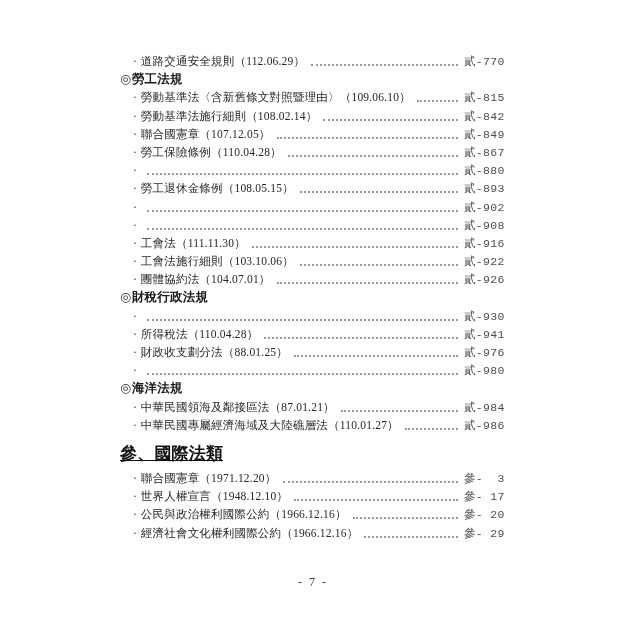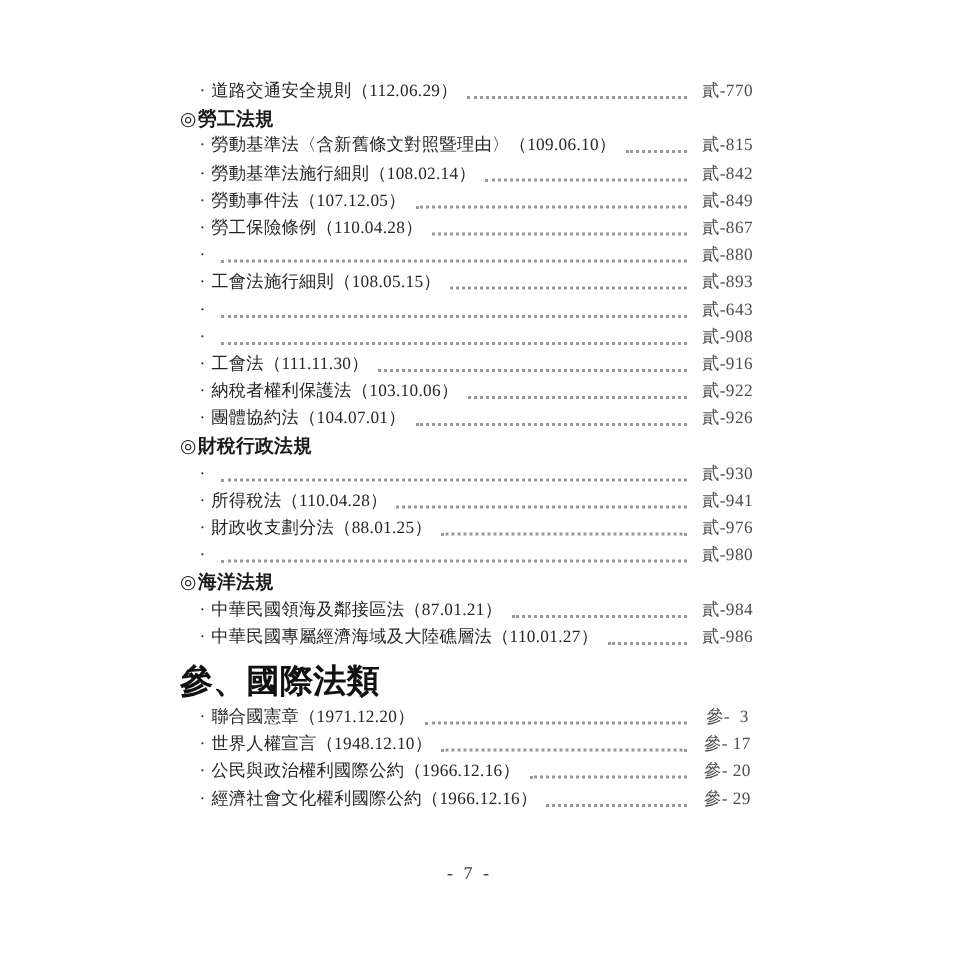--- a/index.html
+++ b/index.html
@@ -44,42 +44,43 @@
   .leader {
     flex: 1 0 8px;
     align-self: flex-start;
     margin: 12px 6px 0 6px;
     height: 0;
     border-bottom: 2px dotted #999999;
   }
   .page-label {
     flex: 0 0 auto;
     min-width: 42px;
-    text-align: center;
+    text-align: left;
     white-space: pre;
     color: #4d4d4d;
     font-size: 11.5px;
-    font-family: Liberation Serif, serif;
+    font-family: Liberation Mono, monospace;
     letter-spacing: 0.3px;
   }
   .row.section {
     font-weight: bold;
     font-size: 12.5px;
     color: #1a1a1a;
   }
   .section .marker { margin-right: 1px; }
   .row.part {
     font-weight: bold;
-    font-size: 22px;
+    font-size: 17px;
     color: #111111;
     height: 27px;
     line-height: 27px;
     margin-top: 6px;
     margin-bottom: 2px;
     letter-spacing: 2px;
+    text-decoration: underline;
   }
   .footer {
     position: absolute;
     left: 120px;
     width: 386px;
     top: 575px;
     text-align: center;
     font-size: 12px;
     color: #3a3a3a;
     letter-spacing: 2px;
@@ -107,60 +108,60 @@
         <span class="page-label">貳-815</span>
       </div>
       <div class="row entry">
         <span class="bullet">·</span>
         <span class="label">勞動基準法施行細則（108.02.14）</span>
         <span class="leader"></span>
         <span class="page-label">貳-842</span>
       </div>
       <div class="row entry">
         <span class="bullet">·</span>
-        <span class="label">勞動事件法（107.12.05）</span>
+        <span class="label">聯合國憲章（107.12.05）</span>
         <span class="leader"></span>
         <span class="page-label">貳-849</span>
       </div>
       <div class="row entry">
         <span class="bullet">·</span>
         <span class="label">勞工保險條例（110.04.28）</span>
         <span class="leader"></span>
         <span class="page-label">貳-867</span>
       </div>
       <div class="row entry">
         <span class="bullet">·</span>
         <span class="leader"></span>
         <span class="page-label">貳-880</span>
       </div>
       <div class="row entry">
         <span class="bullet">·</span>
-        <span class="label">工會法施行細則（108.05.15）</span>
+        <span class="label">勞工退休金條例（108.05.15）</span>
         <span class="leader"></span>
         <span class="page-label">貳-893</span>
       </div>
       <div class="row entry">
         <span class="bullet">·</span>
         <span class="leader"></span>
-        <span class="page-label">貳-643</span>
+        <span class="page-label">貳-902</span>
       </div>
       <div class="row entry">
         <span class="bullet">·</span>
         <span class="leader"></span>
         <span class="page-label">貳-908</span>
       </div>
       <div class="row entry">
         <span class="bullet">·</span>
         <span class="label">工會法（111.11.30）</span>
         <span class="leader"></span>
         <span class="page-label">貳-916</span>
       </div>
       <div class="row entry">
         <span class="bullet">·</span>
-        <span class="label">納稅者權利保護法（103.10.06）</span>
+        <span class="label">工會法施行細則（103.10.06）</span>
         <span class="leader"></span>
         <span class="page-label">貳-922</span>
       </div>
       <div class="row entry">
         <span class="bullet">·</span>
         <span class="label">團體協約法（104.07.01）</span>
         <span class="leader"></span>
         <span class="page-label">貳-926</span>
       </div>
       <div class="row section">

